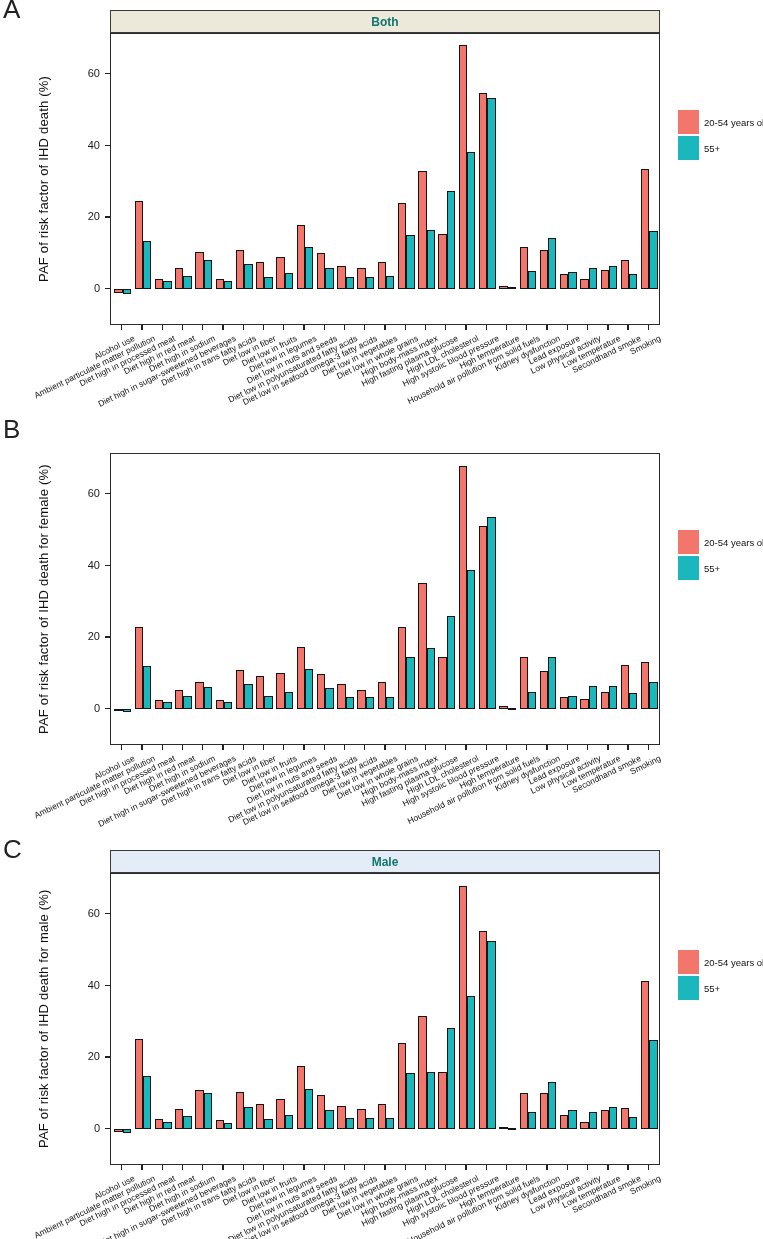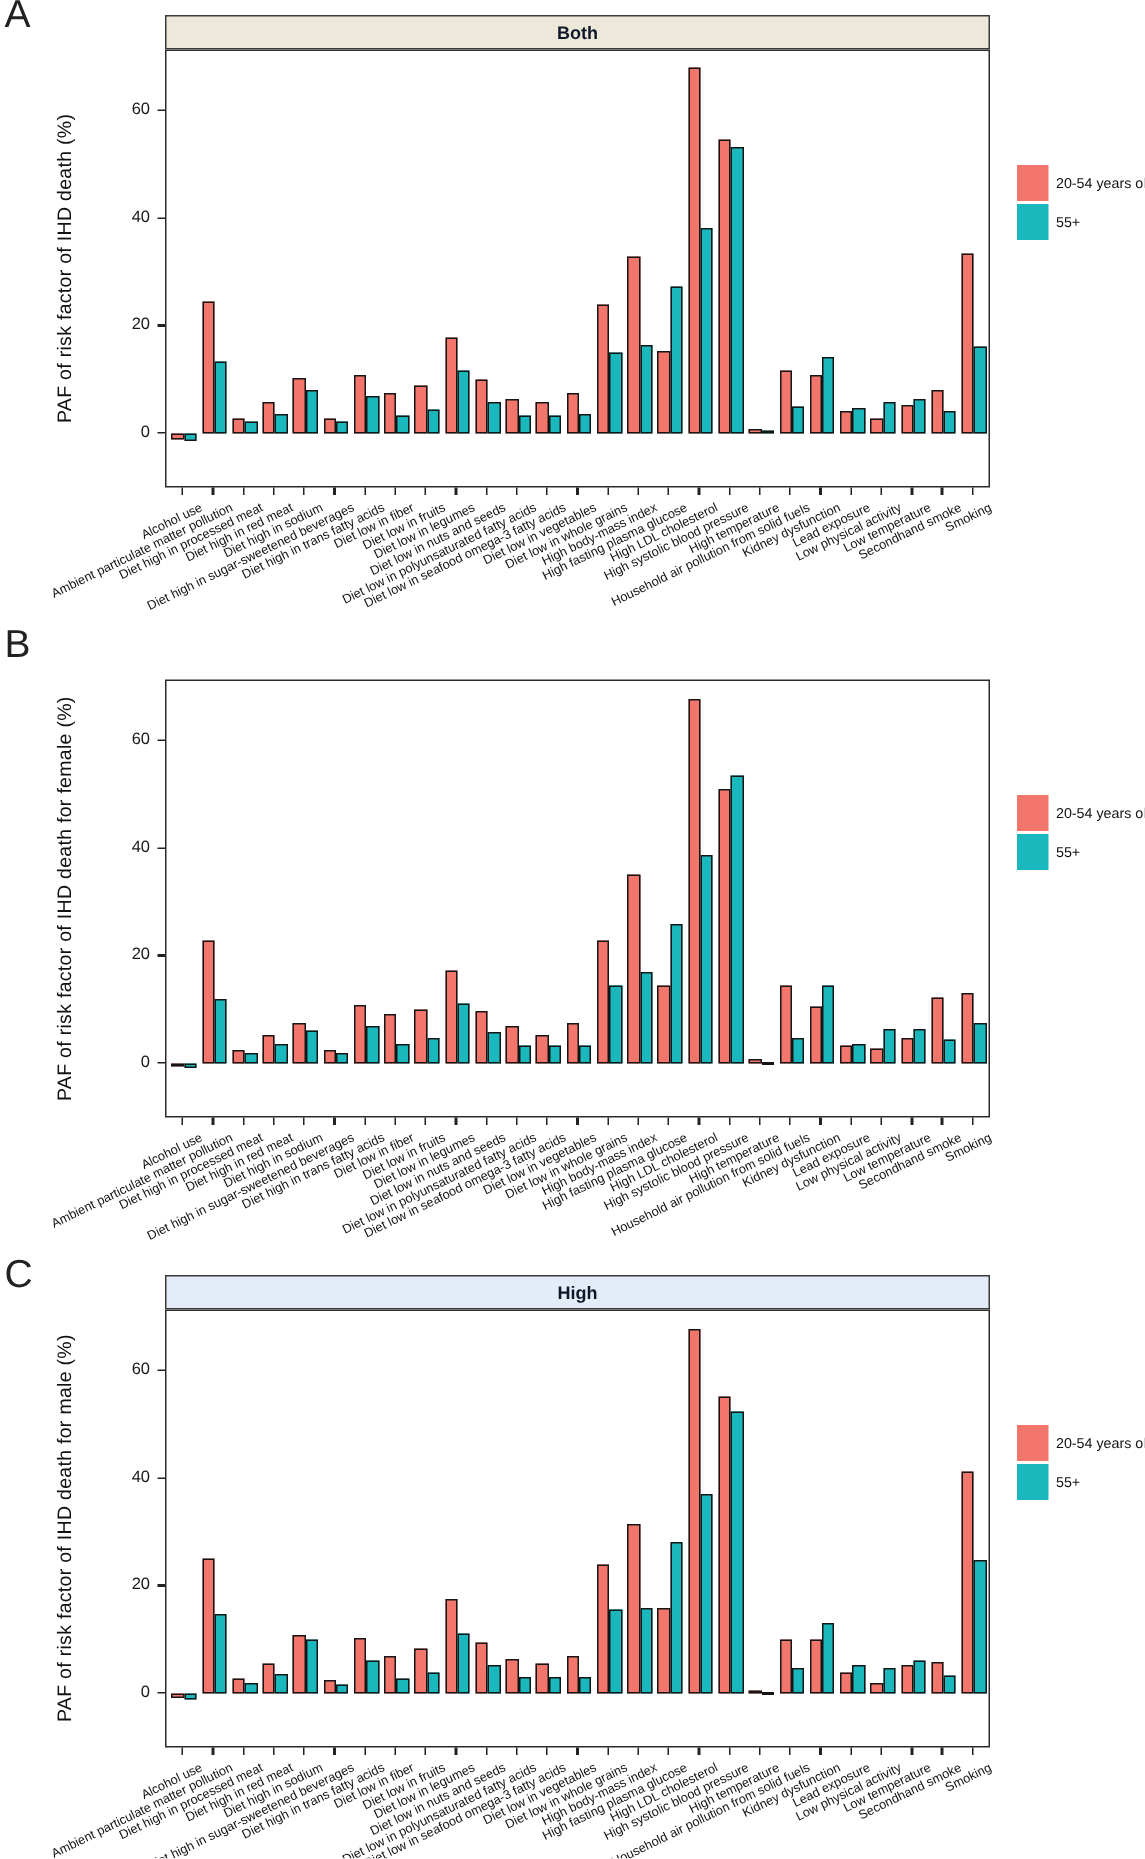--- a/index.html
+++ b/index.html
@@ -3,21 +3,21 @@
 <meta charset="utf-8">
 <style>
   html,body{margin:0;padding:0;background:#ffffff;}
   body{font-family:"Liberation Sans",sans-serif;color:#1a1a1a;}
   .figure{position:relative;width:763px;height:1239px;background:#fff;overflow:hidden;}
   .panel{position:absolute;left:0;width:763px;height:420px;}
   .panel-letter{position:absolute;left:3px;top:-6px;font-size:26px;color:#222;}
   .strip{position:absolute;left:110px;top:10px;width:550px;height:23px;
          border:1.6px solid #3a3a3a;box-sizing:border-box;
          display:flex;align-items:center;justify-content:center;}
-  .strip span{font-size:12px;font-weight:bold;color:#0f172a;}
+  .strip span{font-size:12px;font-weight:bold;color:#0f766e;}
   .plot{position:absolute;left:110px;top:33px;width:550px;height:292px;
         border:1.6px solid #2b2b2b;box-sizing:border-box;background:#fff;}
   .bar{position:absolute;border:1px solid #151515;box-sizing:border-box;}
   .y-axis{position:absolute;left:60px;top:33px;width:50px;height:292px;}
   .y-tick-label{position:absolute;right:10px;width:36px;text-align:right;
                 font-size:11px;color:#1a1a1a;}
   .y-tick-mark{position:absolute;right:0;width:5px;height:1.4px;background:#222;}
   .x-axis{position:absolute;left:110px;top:325px;width:560px;height:95px;}
   .x-tick-mark{position:absolute;top:0;width:1.4px;height:5px;background:#222;}
   .x-cat-label{position:absolute;top:8px;white-space:nowrap;font-size:8.5px;color:#111;
@@ -309,21 +309,21 @@
         <div class="legend-row">
           <div class="legend-swatch" style="background: rgb(26, 184, 189);"></div>
           <span class="legend-label">55+</span>
         </div>
       </div>
   </section>
 
   <section class="panel" style="top:840px">
     <div class="panel-letter">C</div>
     <div class="strip" style="background: rgb(228, 236, 247);">
-        <span>High</span>
+        <span>Male</span>
       </div>
     <div class="y-title">PAF of risk factor of IHD death for male (%)</div>
     <div class="y-axis">
         <div class="y-tick-label" style="top: 249px;">0</div>
         <div class="y-tick-mark" style="top: 255px;"></div>
         <div class="y-tick-label" style="top: 177.333px;">20</div>
         <div class="y-tick-mark" style="top: 183.333px;"></div>
         <div class="y-tick-label" style="top: 105.667px;">40</div>
         <div class="y-tick-mark" style="top: 111.667px;"></div>
         <div class="y-tick-label" style="top: 34px;">60</div>

